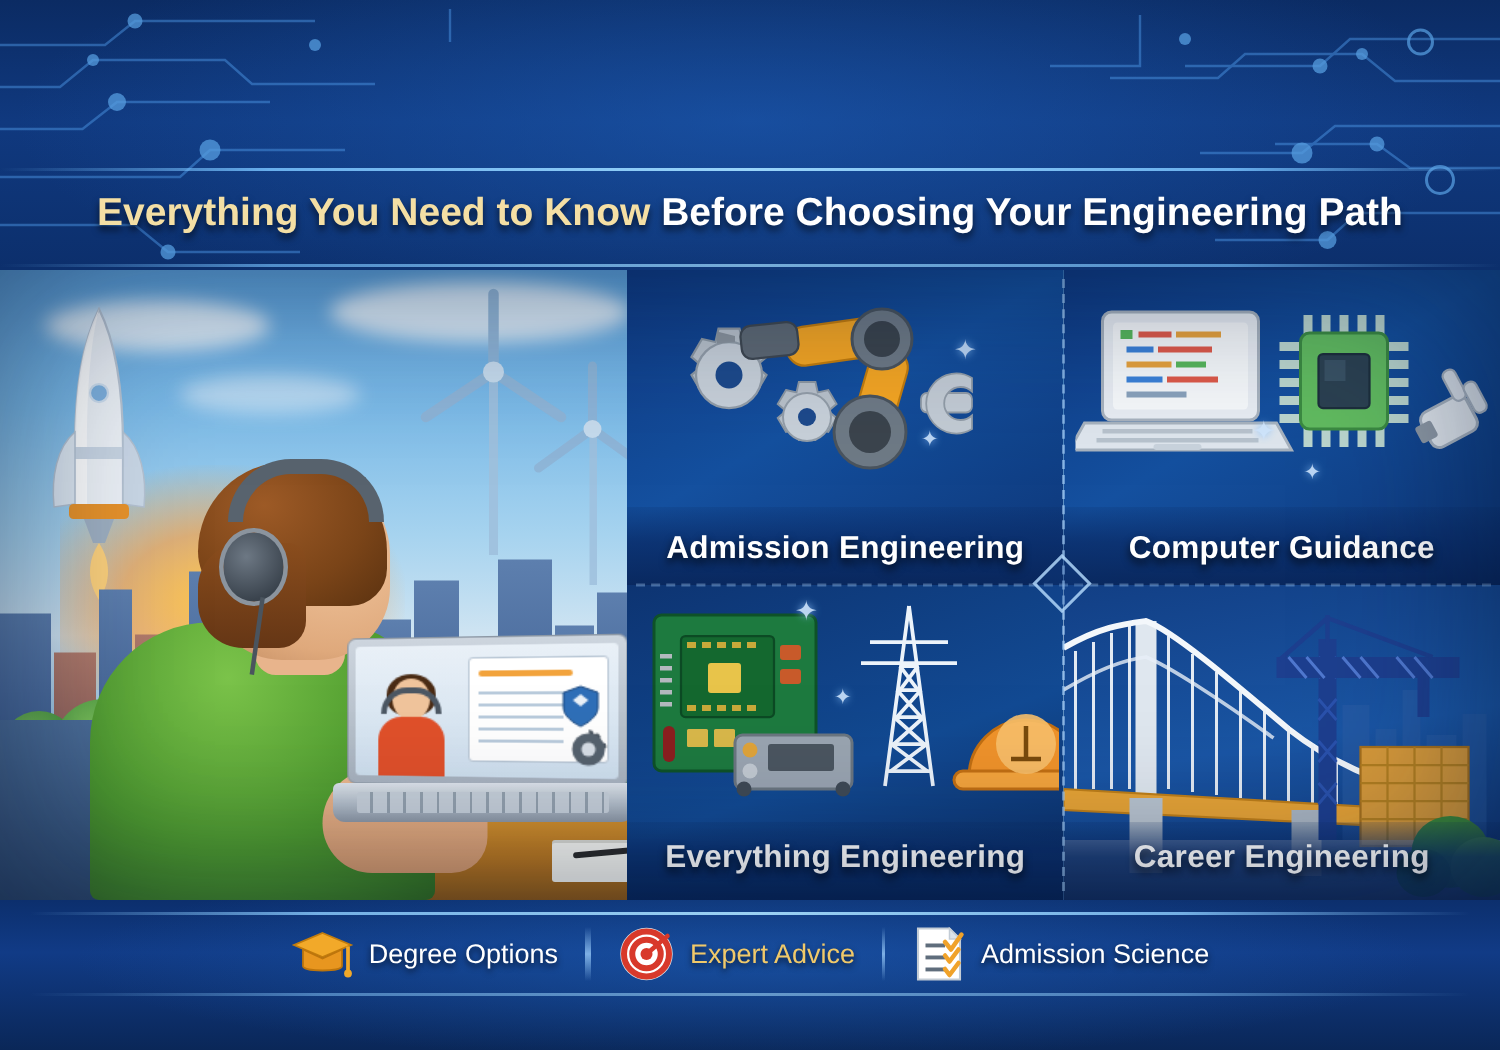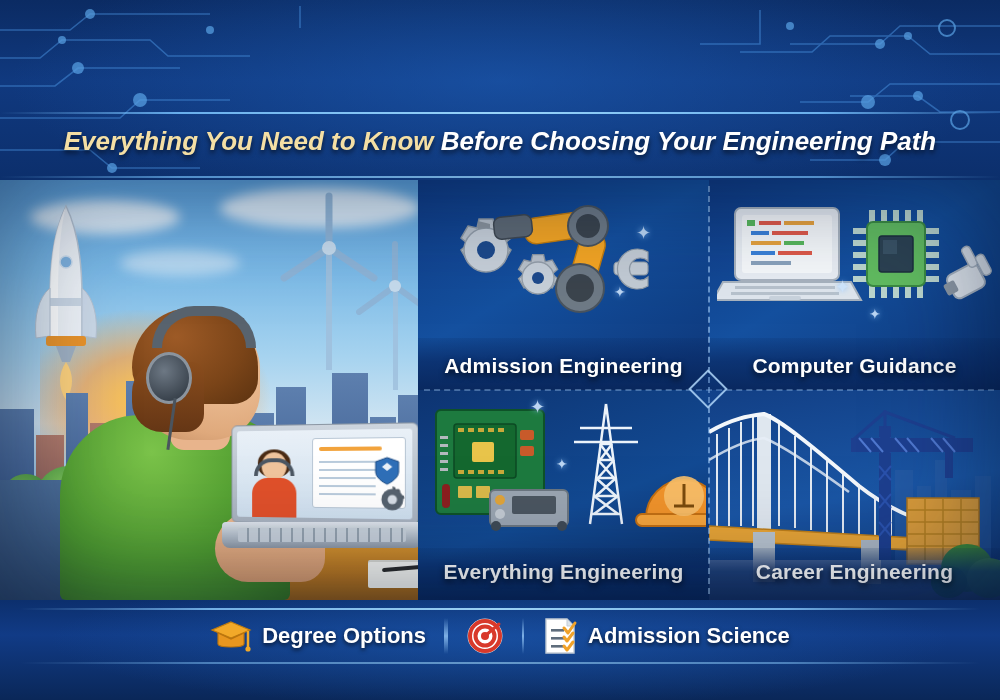--- a/index.html
+++ b/index.html
@@ -41,21 +41,21 @@
     -webkit-text-fill-color:transparent;
   }
   .title .gold {
     background:linear-gradient(180deg,#ffcb4d 0%,#ffa213 40%,#f58a05 70%,#ffb635 100%);
     -webkit-background-clip:text; background-clip:text; color:transparent;
     -webkit-text-fill-color:transparent;
   }
 
   .subtitle {
     position:absolute; left:0; top:126px; width:1000px; text-align:center;
-    font-size:26px; font-weight:bold; font-style:italic; white-space:nowrap;
+    font-size:26px; font-weight:bold; white-space:nowrap;
     text-shadow:0 3px 5px rgba(0,0,0,.6);
   }
   .subtitle .cream { color:#f4dFa4; }
   .subtitle .white { color:#ffffff; }
 
   
   .scene {
     position:absolute; left:0; top:180px; width:1000px; height:420px; overflow:hidden;
   }
   
@@ -201,21 +201,21 @@
     background:linear-gradient(90deg, rgba(110,185,255,0) 0%, rgba(140,205,255,.8) 20%, rgba(170,225,255,.9) 50%, rgba(140,205,255,.8) 80%, rgba(110,185,255,0) 100%); }
   .ftr-rule.t { top:8px; }
   .ftr-rule.b { top:62px; opacity:.6; }
 
   .ftr-items {
     position:absolute; left:0; top:12px; width:1000px; height:48px;
     display:flex; align-items:center; justify-content:center; gap:0;
   }
   .fitem { display:flex; align-items:center; gap:10px; padding:0 18px; }
   .fitem .ftext {
-    font-size:22px; font-weight:bold; white-space:nowrap;
+    font-size:18px; font-weight:normal; white-space:nowrap;
     font-stretch:condensed; text-shadow:0 2px 4px rgba(0,0,0,.7);
   }
   .fsep { width:2px; height:36px; background:linear-gradient(180deg, rgba(150,200,255,0) 0%, rgba(160,210,255,.75) 50%, rgba(150,200,255,0) 100%); }
 
   .vig { position:absolute; inset:0; pointer-events:none;
     box-shadow: inset 0 0 120px rgba(3,18,46,.55);
   }
 </style>
 </head>
 <body>
@@ -658,20 +658,21 @@
       <div class="fsep"></div>
 
       <div class="fitem">
         <svg width="38" height="38" viewBox="0 0 38 38">
           <circle cx="19" cy="19" r="17" fill="#ffffff" stroke="#d8dde3" stroke-width="1"></circle>
           <circle cx="19" cy="19" r="15" fill="none" stroke="#d8392b" stroke-width="4"></circle>
           <circle cx="19" cy="19" r="9.5" fill="none" stroke="#d8392b" stroke-width="4"></circle>
           <circle cx="19" cy="19" r="4" fill="#d8392b"></circle>
           <path d="M19 19 L33 7" stroke="#d8392b" stroke-width="3" stroke-linecap="round"></path>
         </svg>
+        <span class="ftext" style="color:#f0c96a;">Expert Advice</span>
       </div>
 
       <div class="fsep"></div>
 
       <div class="fitem">
         <svg width="36" height="40" viewBox="0 0 36 40">
           <path d="M4 3 H25 L32 10 V37 H4 Z" fill="#ffffff" stroke="#c3ccd5" stroke-width="1.4"></path>
           <path d="M25 3 V10 H32 Z" fill="#dbe3ea" stroke="#c3ccd5" stroke-width="1"></path>
           <g fill="#5f6d7c">
             <rect x="9" y="13" width="13" height="2.6"></rect>

